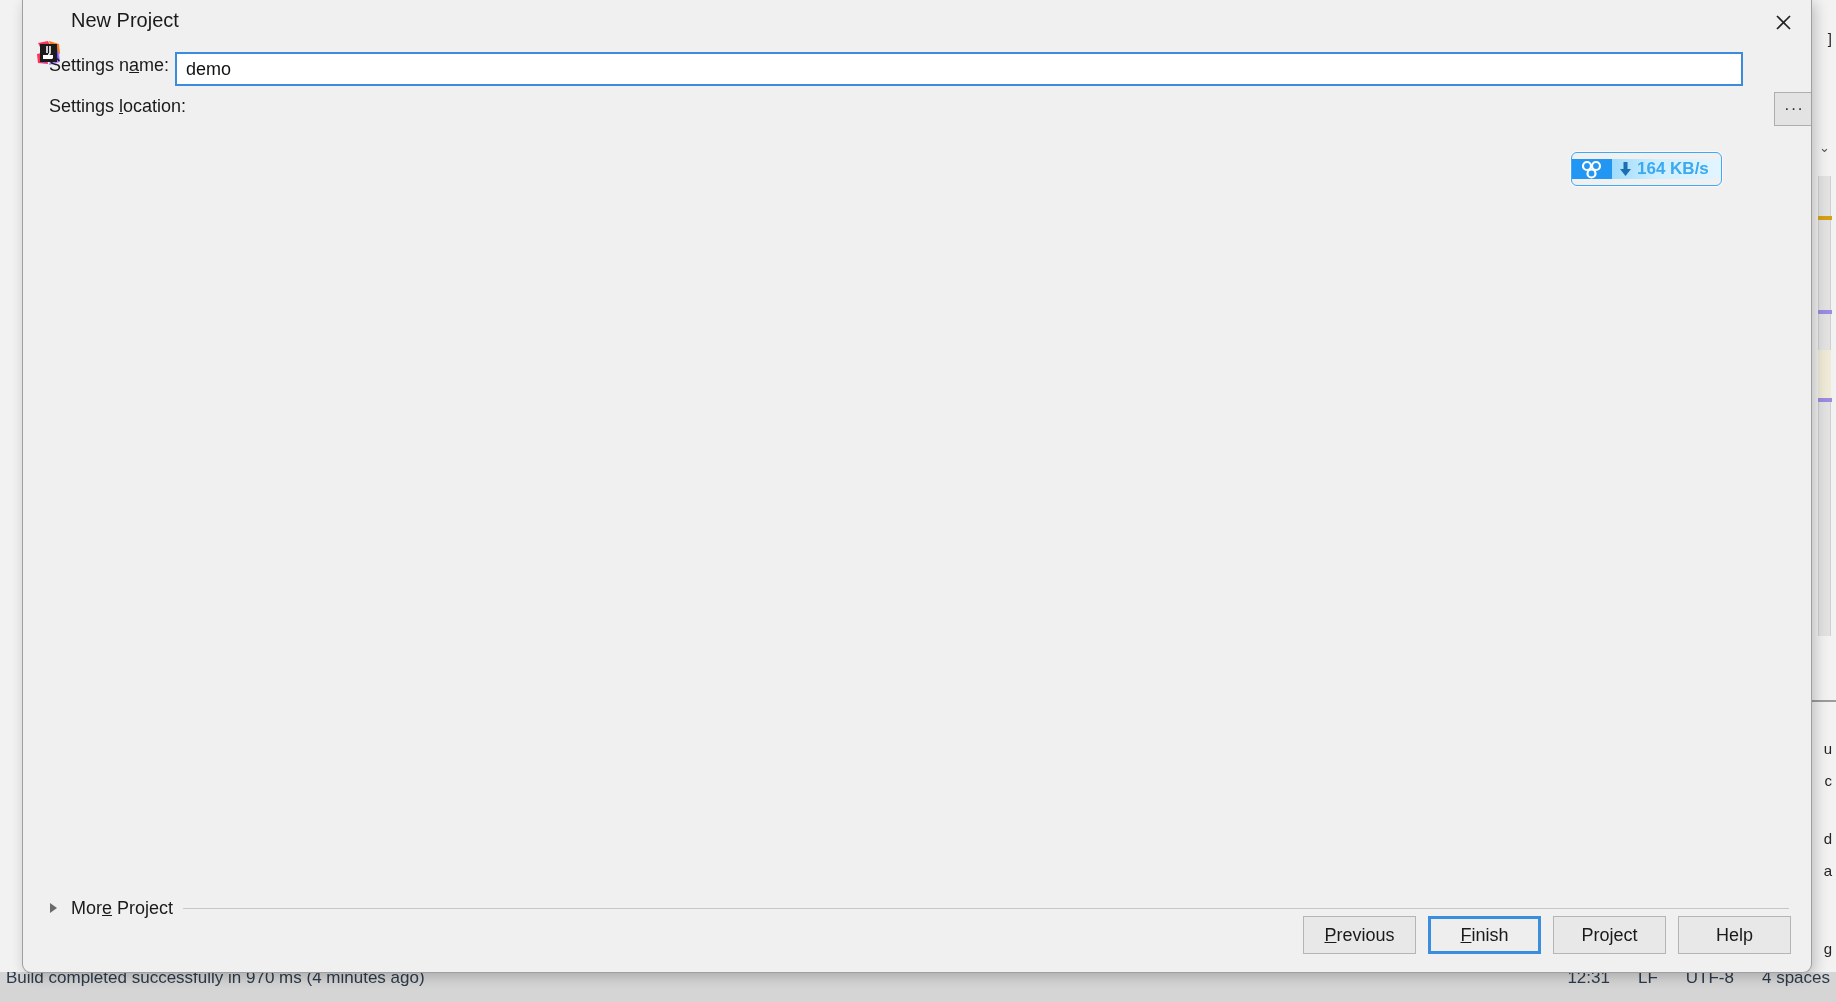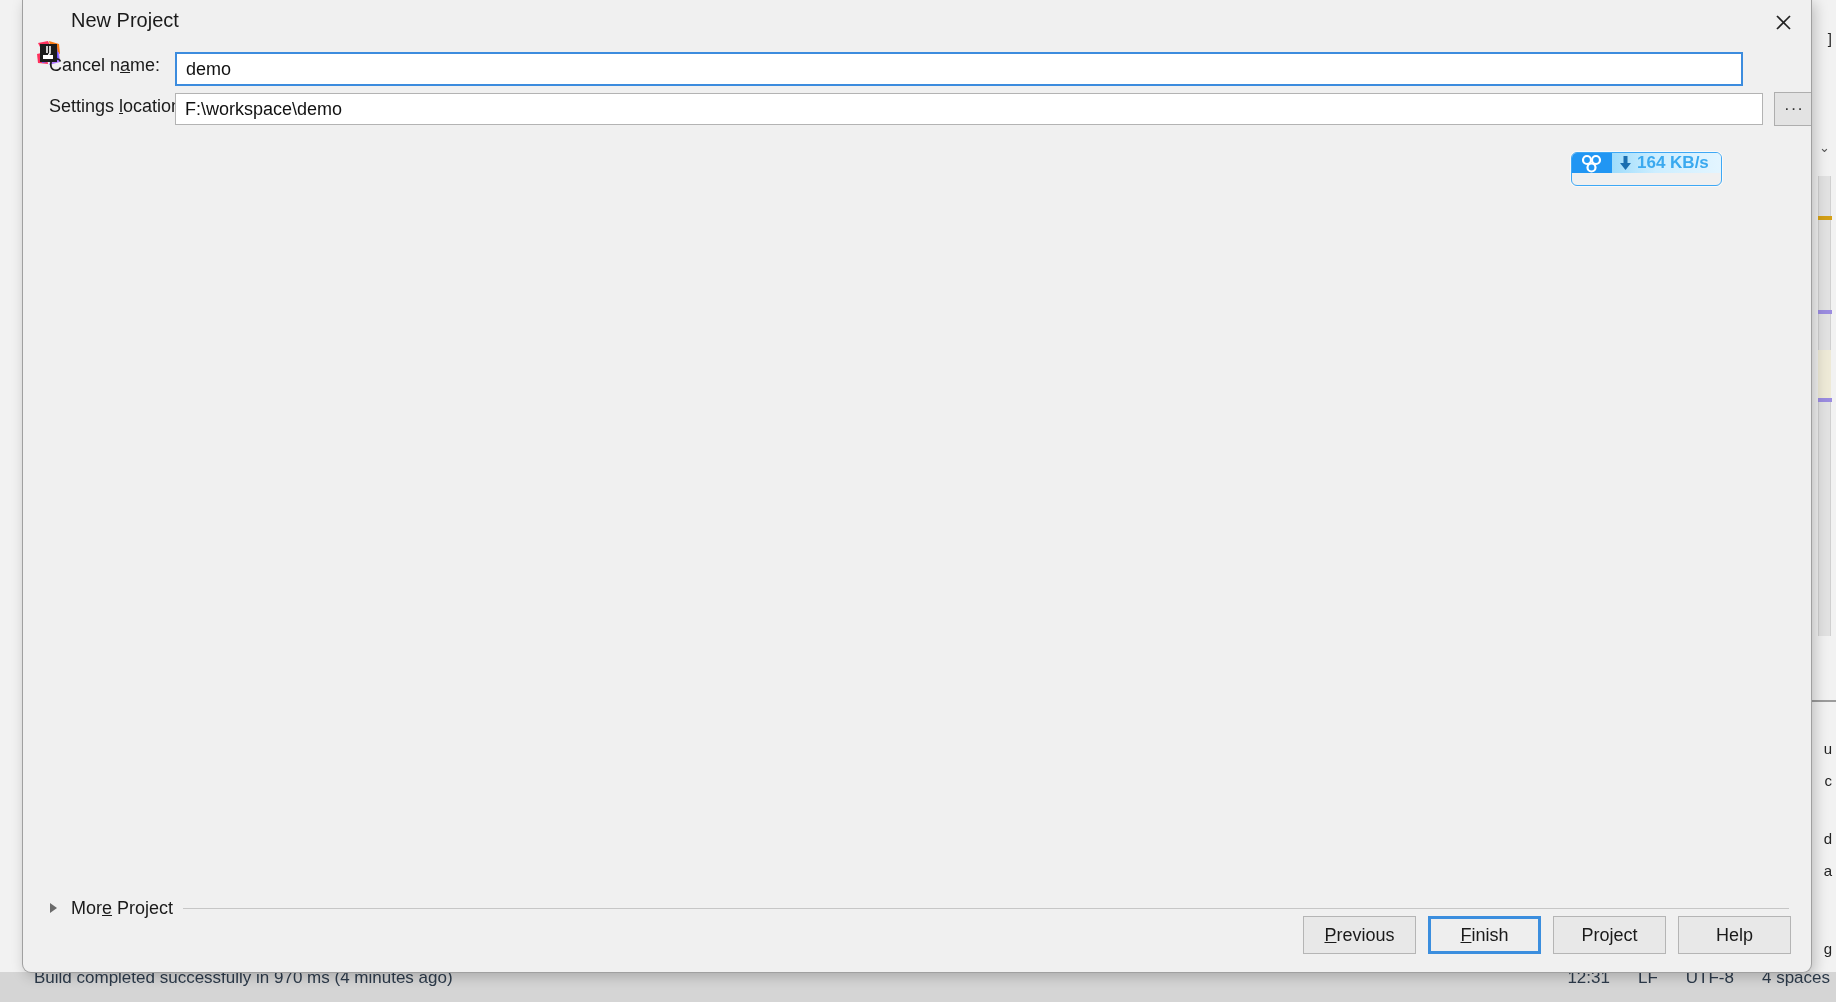--- a/index.html
+++ b/index.html
@@ -137,21 +137,21 @@
     background: #d5d5d5;
     overflow: hidden;
   }
   #status-bar .stxt {
     position: absolute;
     top: -4px;
     font-size: 17px;
     color: #2c3a4a;
     white-space: nowrap;
   }
-  #build-status { left: 6px; margin-left: 28px; }
+  #build-status { left: 6px; }
   #status-right-items {
     position: absolute;
     right: 6px; top: -4px;
     font-size: 17px;
     color: #2c3a4a;
     white-space: nowrap;
     display: flex;
     gap: 28px;
   }
 
@@ -241,21 +241,21 @@
     line-height: 8px;
     letter-spacing: 1px;
   }
 
   
   #speed-badge {
     position: absolute;
     left: 1548px; top: 152px;
     height: 32px;
     display: flex;
-    align-items: flex-start;
+    align-items: center;
     border-radius: 6px;
     overflow: hidden;
     border: 1px solid #3ea8f5;
     box-shadow: 0 0 0 1px rgba(255,255,255,0.6);
     cursor: default;
   }
   #speed-badge-icon {
     width: 40px;
     background: #2196f3;
     display: flex;
@@ -384,28 +384,27 @@
     <div id="dialog-title">New Project</div>
     <div id="close-button">
       <svg width="17" height="17" viewBox="0 0 17 17">
         <line x1="2" y1="2" x2="15" y2="15" stroke="#222" stroke-width="1.7"></line>
         <line x1="15" y1="2" x2="2" y2="15" stroke="#222" stroke-width="1.7"></line>
       </svg>
     </div>
   </div>
 
   <div class="field-label" style="left:26px; top:55px;">
-    <span>Cancel n</span><u>a</u><span>me:</span>
+    <span>Settings n</span><u>a</u><span>me:</span>
   </div>
   <input id="project-name-input" class="text-input" type="text" value="demo" style="">
 
   <div class="field-label" style="left:26px; top:96px;">
     <span>Settings </span><u>l</u><span>ocation:</span>
   </div>
-  <input id="project-location-input" class="text-input" type="text" value="F:\workspace\demo" style="">
   <div id="browse-button">
     <span class="dots">···</span>
   </div>
 
   <div id="speed-badge">
     <div id="speed-badge-icon">
       <svg width="24" height="20" viewBox="0 0 24 20">
         <circle cx="7" cy="7" r="4" fill="none" stroke="#ffffff" stroke-width="2.2"></circle>
         <circle cx="16" cy="7" r="4" fill="none" stroke="#ffffff" stroke-width="2.2"></circle>
         <circle cx="11.5" cy="14.5" r="4" fill="none" stroke="#ffffff" stroke-width="2.2"></circle>

